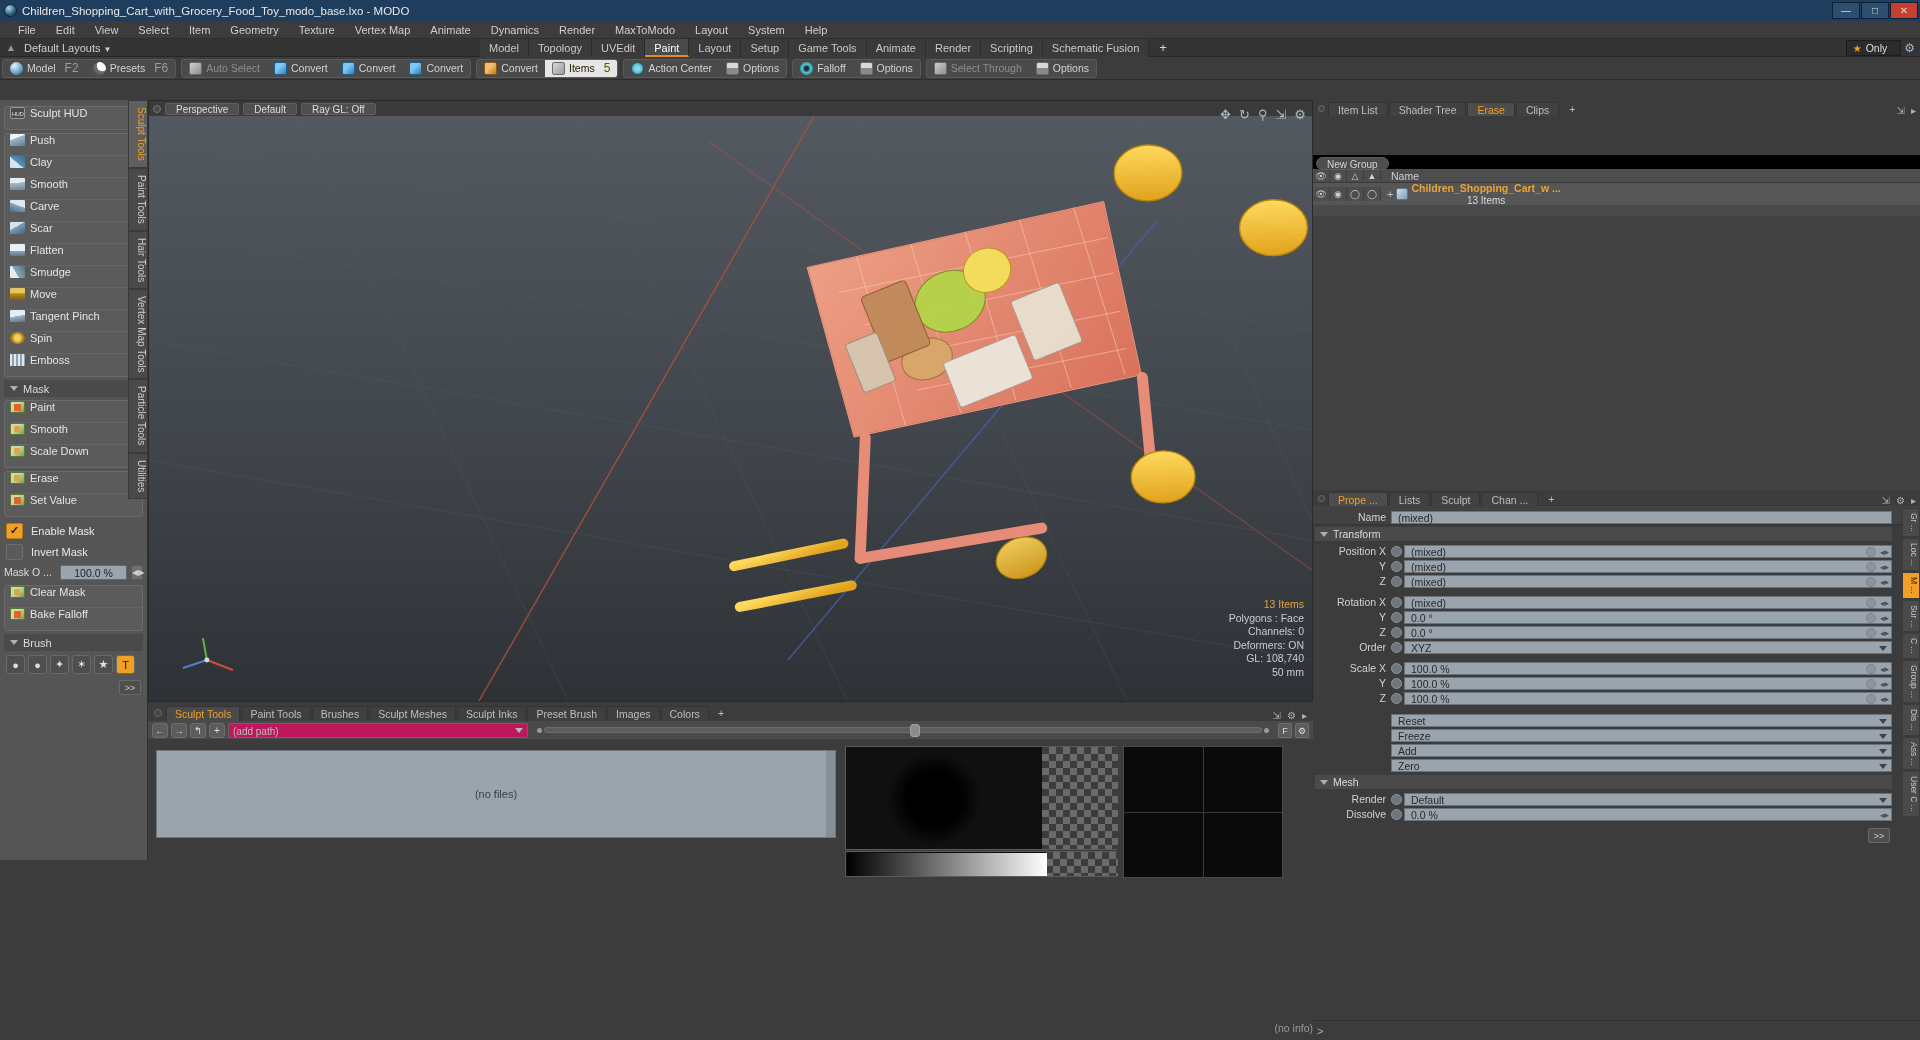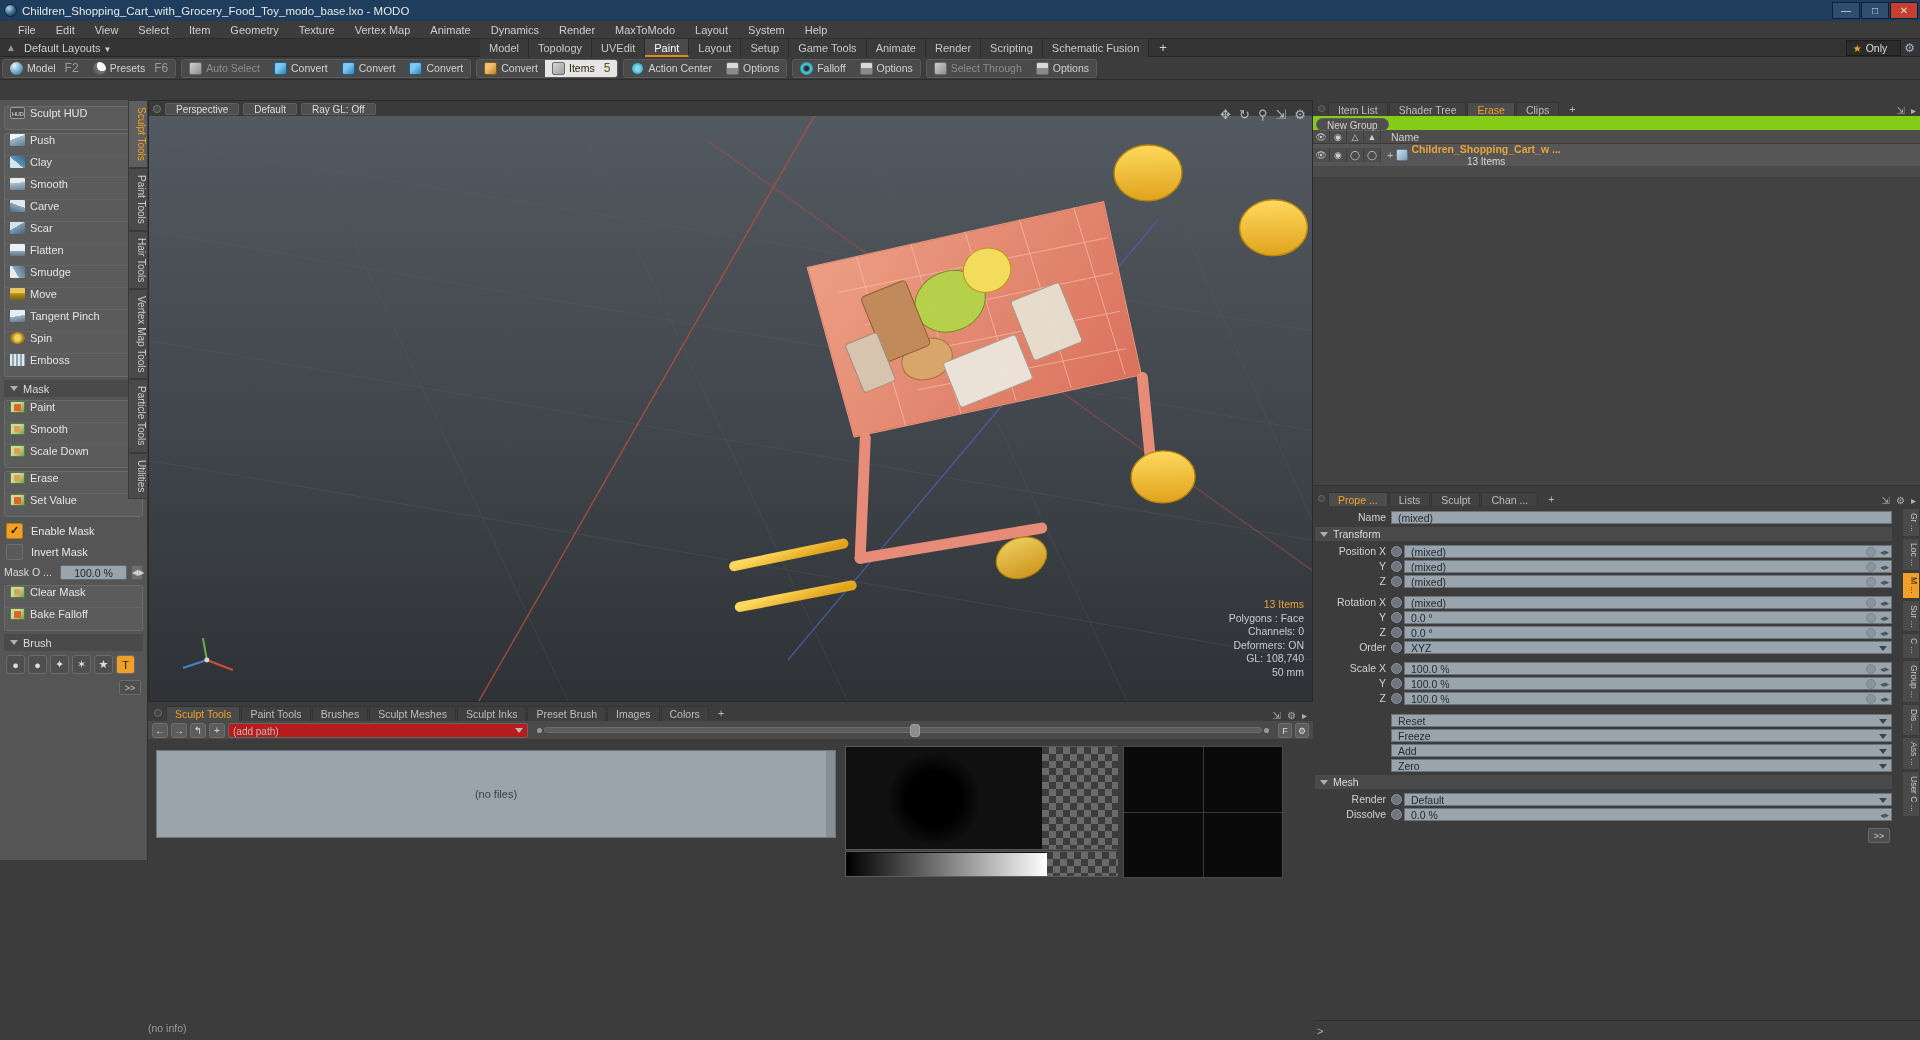--- a/index.html
+++ b/index.html
@@ -152,37 +152,37 @@
   .botpanel { position:absolute; left:148px; top:604px; width:1165px; height:336px; background:#3c3c3c;}
   .bp-tabs { height:17px; display:flex; align-items:flex-end; background:#3c3c3c; padding-left:4px;}
   .bp-dot { width:8px;height:8px;border-radius:50%;border:1px solid #6a6a6a;background:#454545;margin:0 4px 4px 2px;}
   .bp-tab { padding:0 8px; height:15px; line-height:15px; font-size:10.5px; color:#bdbdbd; background:#3f3f3f;
             border:1px solid #343434; border-bottom:none; border-radius:2px 2px 0 0; margin-right:1px;}
   .bp-tab.on { background:#4a4a4a; color:#f0a027;}
   .bp-toolicons { margin-left:auto; display:flex; gap:6px; padding-right:6px; color:#b0b0b0; font-size:10px;}
   .bp-ctrl { height:18px; display:flex; align-items:center; gap:3px; padding:2px 4px; background:#4a4a4a;}
   .rbtn { width:16px;height:15px; background:#5c5c5c;border:1px solid #6e6e6e; border-radius:3px;
           color:#dcdcdc; font-size:10px; text-align:center; line-height:14px;}
-  .pathfld { flex:0 0 300px; background:#b91c1c; border:1px solid #656565; border-radius:2px;
+  .pathfld { flex:0 0 300px; background:#be185d; border:1px solid #656565; border-radius:2px;
              height:15px; line-height:15px; font-size:10px; color:#bdbdbd; padding:0 4px; position:relative;}
   .pathfld .car { position:absolute; right:4px; top:4px; border-left:4px solid transparent;
                   border-right:4px solid transparent; border-top:5px solid #b8b8b8;}
   .slider { flex:1; height:15px; display:flex; align-items:center; gap:2px; padding:0 6px;}
   .strack { flex:1; height:6px; background:#5d5d5d; border:1px solid #6c6c6c; border-radius:3px; position:relative;}
   .sknob { position:absolute; left:51%; top:-4px; width:10px;height:13px; background:#8c8c8c;
            border:1px solid #a0a0a0; border-radius:3px;}
   .sdot { width:5px;height:5px;border-radius:50%;background:#9a9a9a;}
   .fbtn { width:14px;height:15px; background:#5c5c5c;border:1px solid #6e6e6e;border-radius:2px;
           color:#ddd; font-size:9px;text-align:center;line-height:14px;}
   .filearea { position:absolute; left:8px; top:46px; width:680px; height:88px;
               background:#9aa4ac; border:1px solid #6d757c; display:flex; align-items:center; justify-content:center;
               color:#3a4147; font-size:11px;}
   .fa-scroll { position:absolute; right:0; top:0; width:9px; height:100%; background:#868f96; }
   .fa-thumb { width:7px; height:26px; background:#b9c1c7; margin:1px;}
-  .noinfo { position:absolute; left:0; bottom:6px; width:100%; text-align:left;
+  .noinfo { position:absolute; left:0; bottom:6px; width:100%; text-align:right;
             color:#9a9a9a; font-size:10.5px;}
 
   
   .prev1 { position:absolute; left:697px; top:42px; width:272px; height:104px;
            background:#101010; border:1px solid #5a5a5a;}
   .prevgrad { position:absolute; left:697px; top:147px; width:272px; height:26px;
               background:#0c0c0c; border:1px solid #5a5a5a;}
   .checker { position:absolute; inset:0;
              background-image:
                linear-gradient(45deg,#6a6a6a 25%,transparent 25%,transparent 75%,#6a6a6a 75%),
@@ -199,21 +199,21 @@
   .prev2 .sep-h{ position:absolute; left:0; top:50%; width:100%; height:1px; background:#3a3a3a;}
 
   
   .rightpanel { position:absolute; left:1313px; top:0; width:607px; height:940px; background:#3c3c3c;}
   .rp-tabs { height:16px; display:flex; align-items:flex-end; padding-left:4px; background:#3c3c3c; position:relative;}
   .rp-dot { width:7px;height:7px;border-radius:50%;border:1px solid #6a6a6a;background:#454545;margin:0 3px 4px 1px;}
   .rp-tab { padding:0 9px; height:14px;line-height:14px; font-size:10.5px; color:#bdbdbd; background:#414141;
             border:1px solid #343434; border-bottom:none; border-radius:2px 2px 0 0; margin-right:1px;}
   .rp-tab.on { background:#4d4d4d; color:#f0a027;}
   .rp-right { margin-left:auto; display:flex; gap:6px; padding-right:4px; color:#b0b0b0; font-size:10px;}
-  .grpbar { height:14px; background:#84cc16; padding:2px 3px;}
+  .grpbar { height:14px; background:#000000; padding:2px 3px;margin-top:39px;}
   .newgrp { display:inline-block; background:#4e4e4e; border:1px solid #5f5f5f; border-radius:7px;
             padding:0 10px; height:13px; line-height:13px; font-size:10px; color:#d2d2d2;}
   .lheader { height:14px; background:#4d4d4d; display:flex; align-items:center; border-bottom:1px solid #3a3a3a;}
   .lh-ic { width:17px; text-align:center; color:#cfcfcf; font-size:9px; border-right:1px solid #3f3f3f; height:14px; line-height:14px;}
   .lh-name { padding-left:10px; font-size:10.5px; color:#cfcfcf;}
   .lrow { height:22px; display:flex; align-items:center; background:#565656;}
   .lrow .lh-ic { background:#4d4d4d;}
   .lrow-body { padding-left:6px; display:flex; align-items:center; gap:3px; font-size:10.5px;}
   .plus-s { color:#c0c0c0; font-size:11px;}
   .meshic { width:12px;height:12px; border-radius:2px; background:linear-gradient(135deg,#cfe0ec,#7e9cb4);

